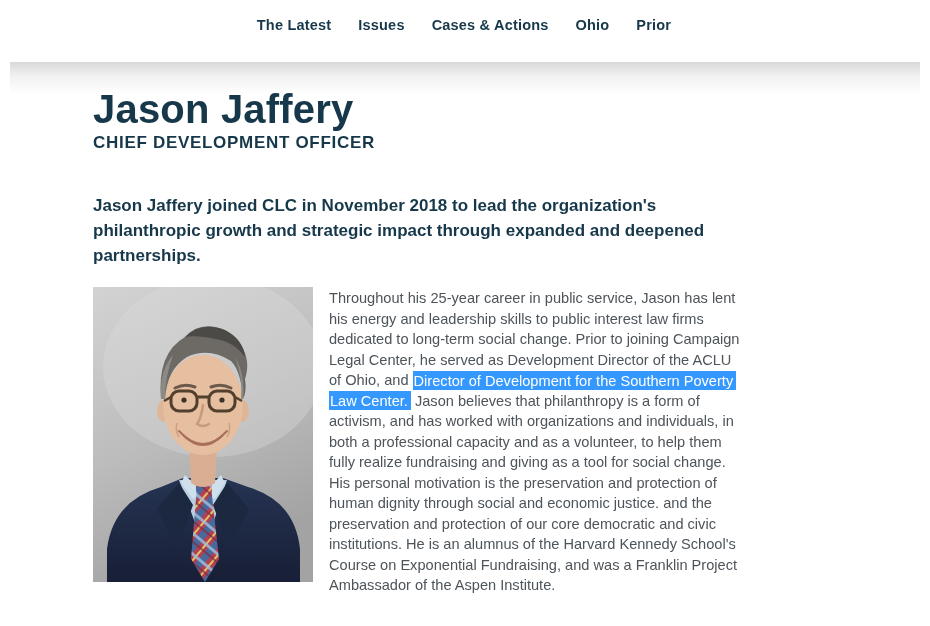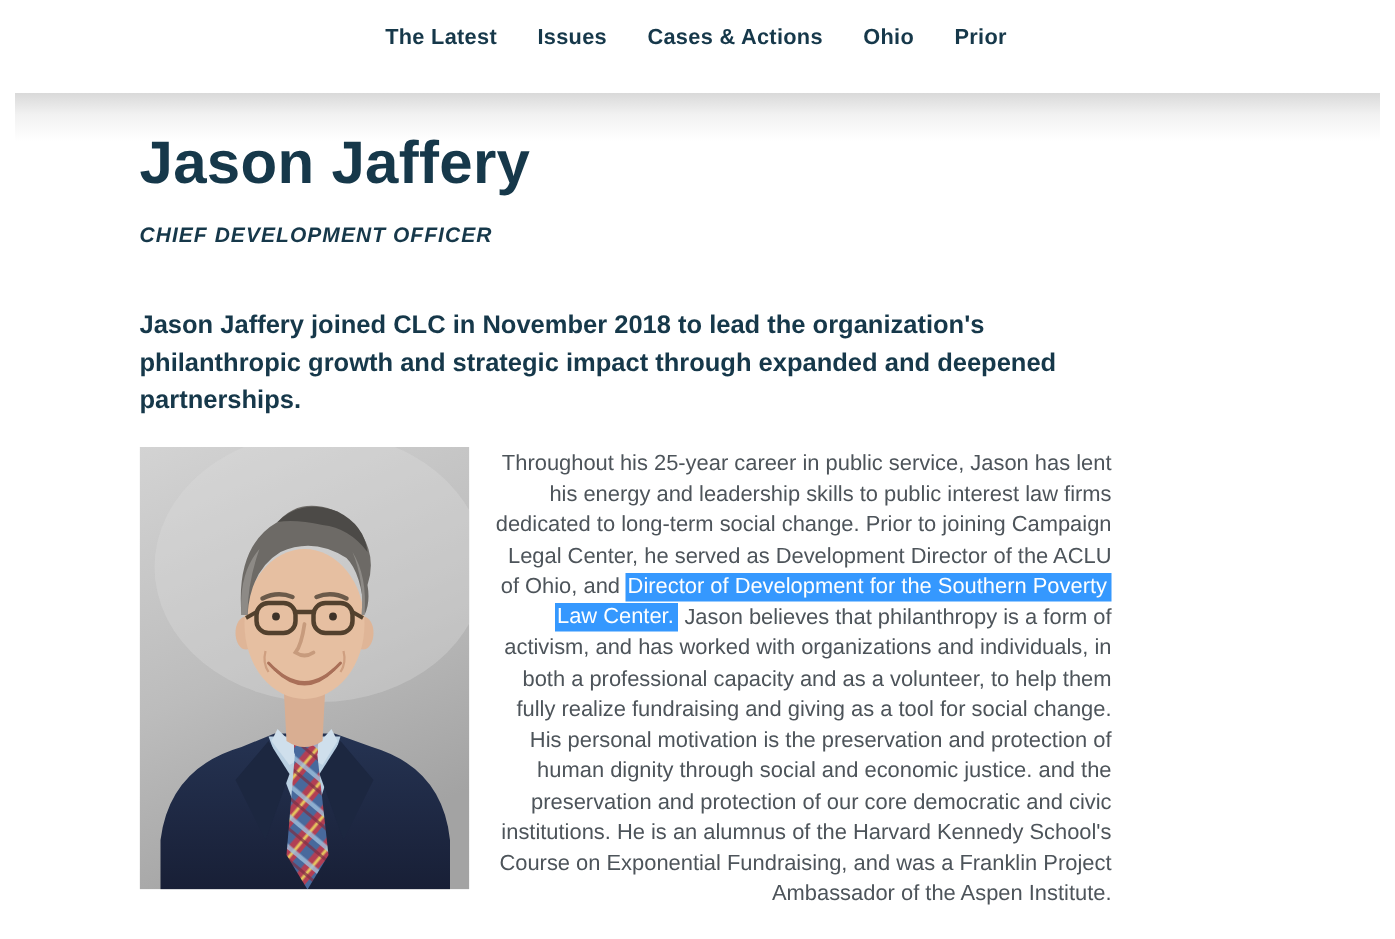--- a/index.html
+++ b/index.html
@@ -40,43 +40,41 @@
 
   .page-title {
     padding-top: 28px;
     font-size: 40px;
     line-height: 38px;
     font-weight: 800;
     color: #16384a;
     letter-spacing: 0.2px;
   }
   .page-subtitle {
-    margin-top: 20px;
-    font-size: 14px;
+    margin-top: 5px;
+    font-size: 17px;
     font-weight: 800;
     letter-spacing: 0.7px;
     color: #16384a;
-    font-style: italic;
   }
 
   .intro {
     margin-top: 40px;
     max-width: 648px;
     font-size: 17px;
     line-height: 25px;
     font-weight: 700;
     color: #16384a;
   }
 
   .bio-row {
     margin-top: 19px;
     display: flex;
     gap: 16px;
     align-items: flex-start;
-    text-align: right;
   }
 
   .portrait-frame {
     flex: 0 0 220px;
     width: 220px;
     height: 295px;
     overflow: hidden;
   }
   .portrait-frame svg { display: block; width: 220px; height: 295px; }
 

